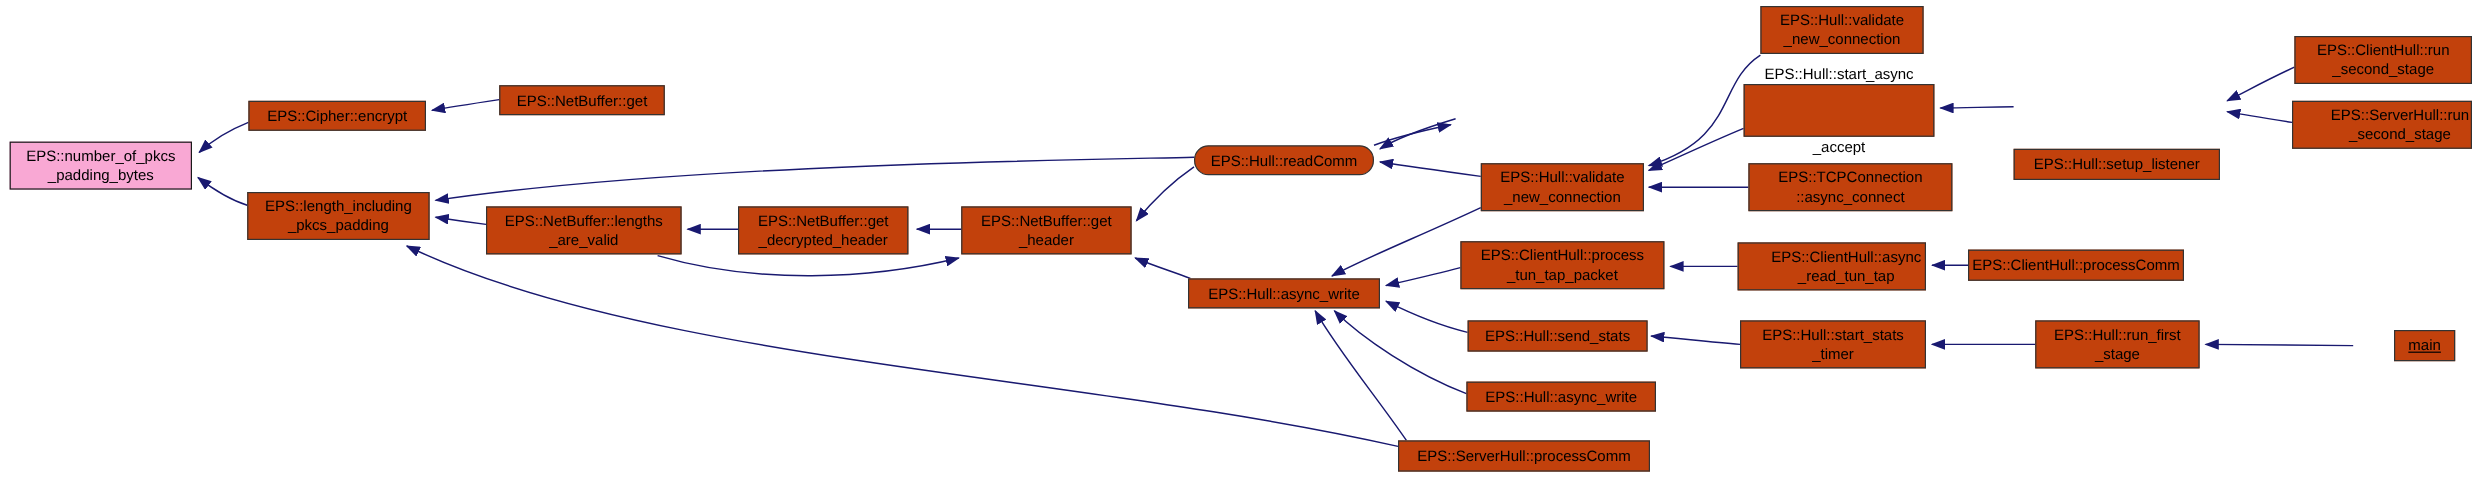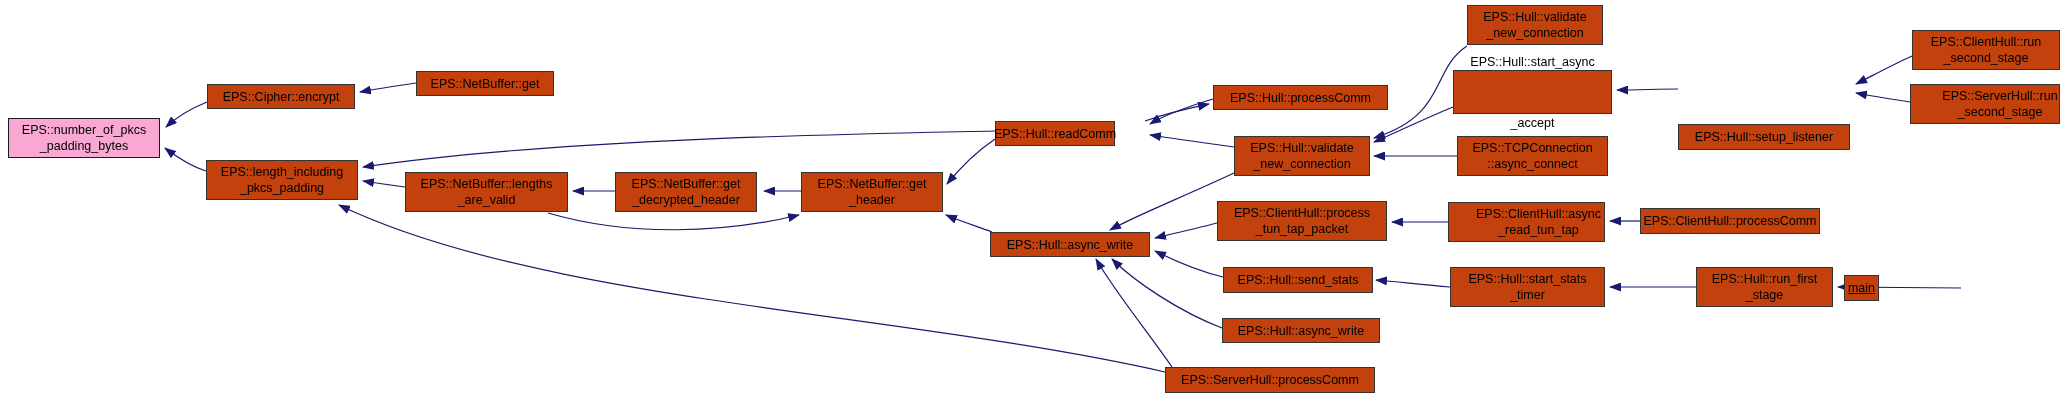--- a/index.html
+++ b/index.html
@@ -71,25 +71,22 @@
       <span>_are_valid</span>
     </div>
     <div class="node" style="left: 615px; top: 172px; width: 142px; height: 40px;">
       <span>EPS::NetBuffer::get</span>
       <span>_decrypted_header</span>
     </div>
     <div class="node" style="left: 801px; top: 172px; width: 142px; height: 40px;">
       <span>EPS::NetBuffer::get</span>
       <span>_header</span>
     </div>
-    <div class="node" style="left: 995px; top: 121px; width: 120px; height: 25px;">
+    <div class="node" style="left: 995px; top: 121px; width: 150px; height: 25px; border-radius: 12px;">
       <span>EPS::Hull::readComm</span>
-    </div>
-    <div class="node" style="left: 1213px; top: 85px; width: 175px; height: 25px;">
-      <span>EPS::Hull::processComm</span>
     </div>
     <div class="node" style="left: 990px; top: 232px; width: 160px; height: 25px;">
       <span>EPS::Hull::async_write</span>
     </div>
     <div class="node" style="left: 1234px; top: 136px; width: 136px; height: 40px;">
       <span>EPS::Hull::validate</span>
       <span>_new_connection</span>
     </div>
     <div class="node" style="left: 1217px; top: 201px; width: 170px; height: 40px;">
       <span>EPS::ClientHull::process</span>
@@ -105,21 +102,21 @@
       <span>EPS::ServerHull::processComm</span>
     </div>
     <div class="node" style="left: 1467px; top: 5px; width: 136px; height: 40px;">
       <span>EPS::Hull::validate</span>
       <span>_new_connection</span>
     </div>
     <div class="node" style="left: 1453px; top: 70px; width: 159px; height: 44px; gap: 45px;">
       <span>EPS::Hull::start_async</span>
       <span>_accept</span>
     </div>
-    <div class="node" style="left: 1457px; top: 136px; width: 151px; height: 40px;">
+    <div class="node" style="left: 1457px; top: 136px; width: 170px; height: 40px;">
       <span>EPS::TCPConnection</span>
       <span>::async_connect</span>
     </div>
     <div class="node" style="left: 1448px; top: 202px; width: 157px; height: 40px; padding-left: 24px;">
       <span>EPS::ClientHull::async</span>
       <span>_read_tun_tap</span>
     </div>
     <div class="node" style="left: 1450px; top: 267px; width: 155px; height: 40px;">
       <span>EPS::Hull::start_stats</span>
       <span>_timer</span>
@@ -135,16 +132,16 @@
       <span>_stage</span>
     </div>
     <div class="node" style="left: 1912px; top: 30px; width: 148px; height: 40px;">
       <span>EPS::ClientHull::run</span>
       <span>_second_stage</span>
     </div>
     <div class="node" style="left: 1910px; top: 84px; width: 150px; height: 40px; padding-left: 30px;">
       <span>EPS::ServerHull::run</span>
       <span>_second_stage</span>
     </div>
-    <div class="node" style="left: 1844px; top: 275px; width: 35px; height: 26px; text-decoration: underline;">
+    <div class="node" style="left: 1995px; top: 275px; width: 51px; height: 26px; text-decoration: underline;">
       <span>main</span>
     </div>
   </div>
 
 </body></html>

